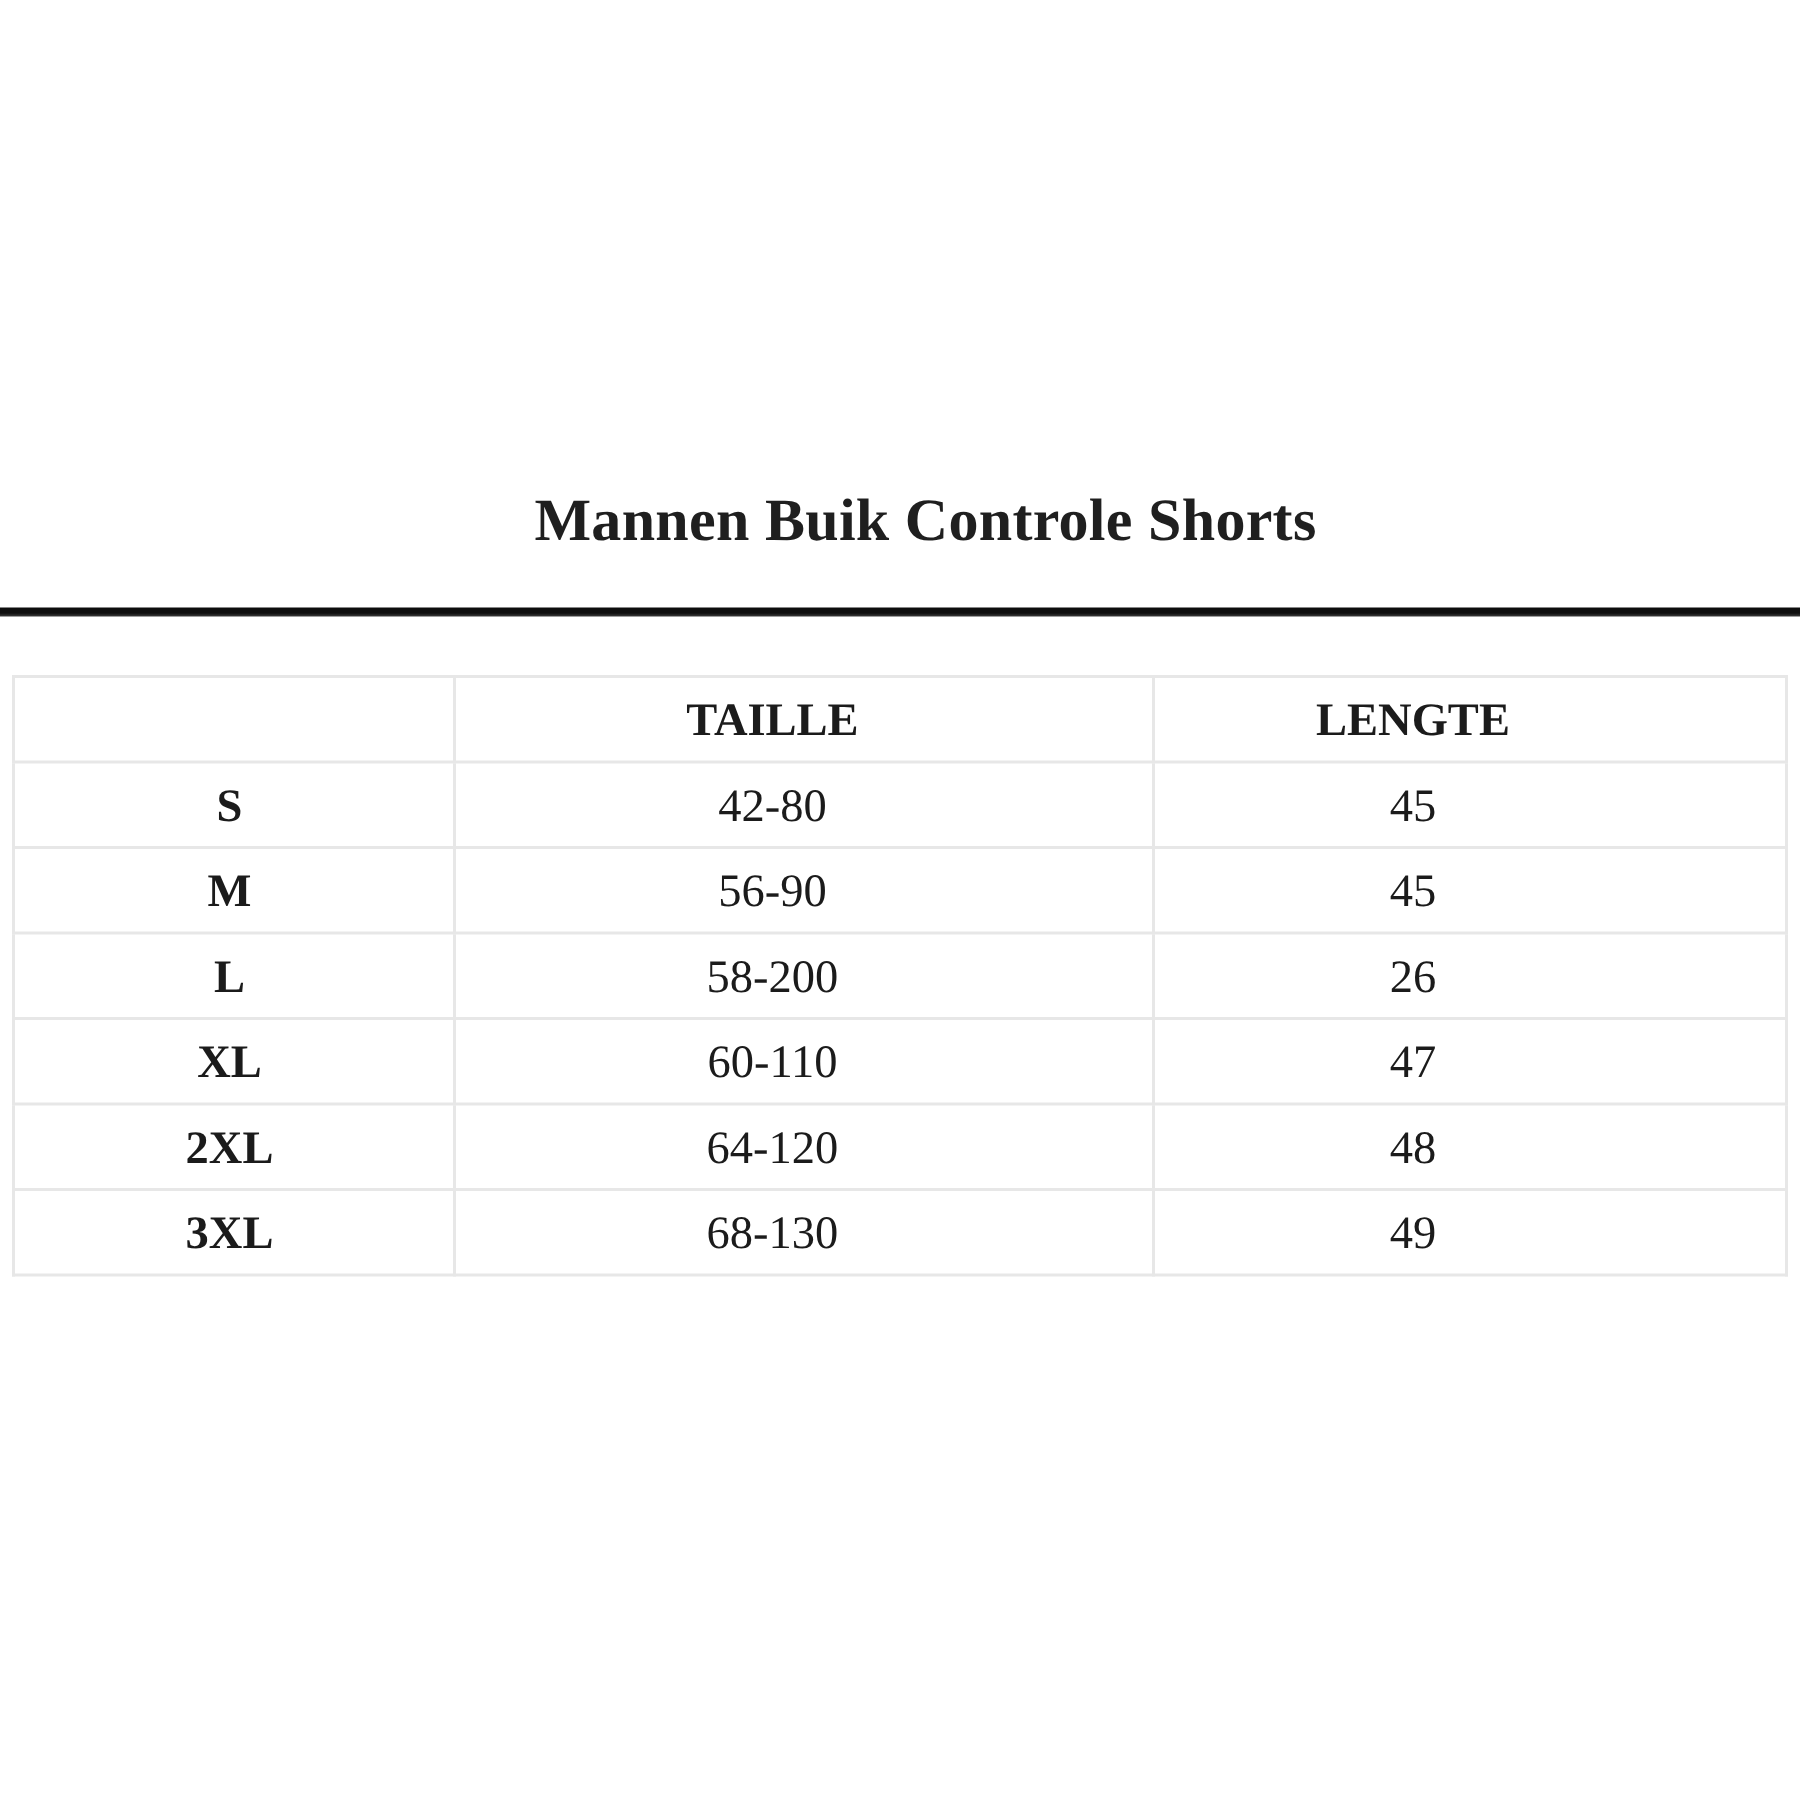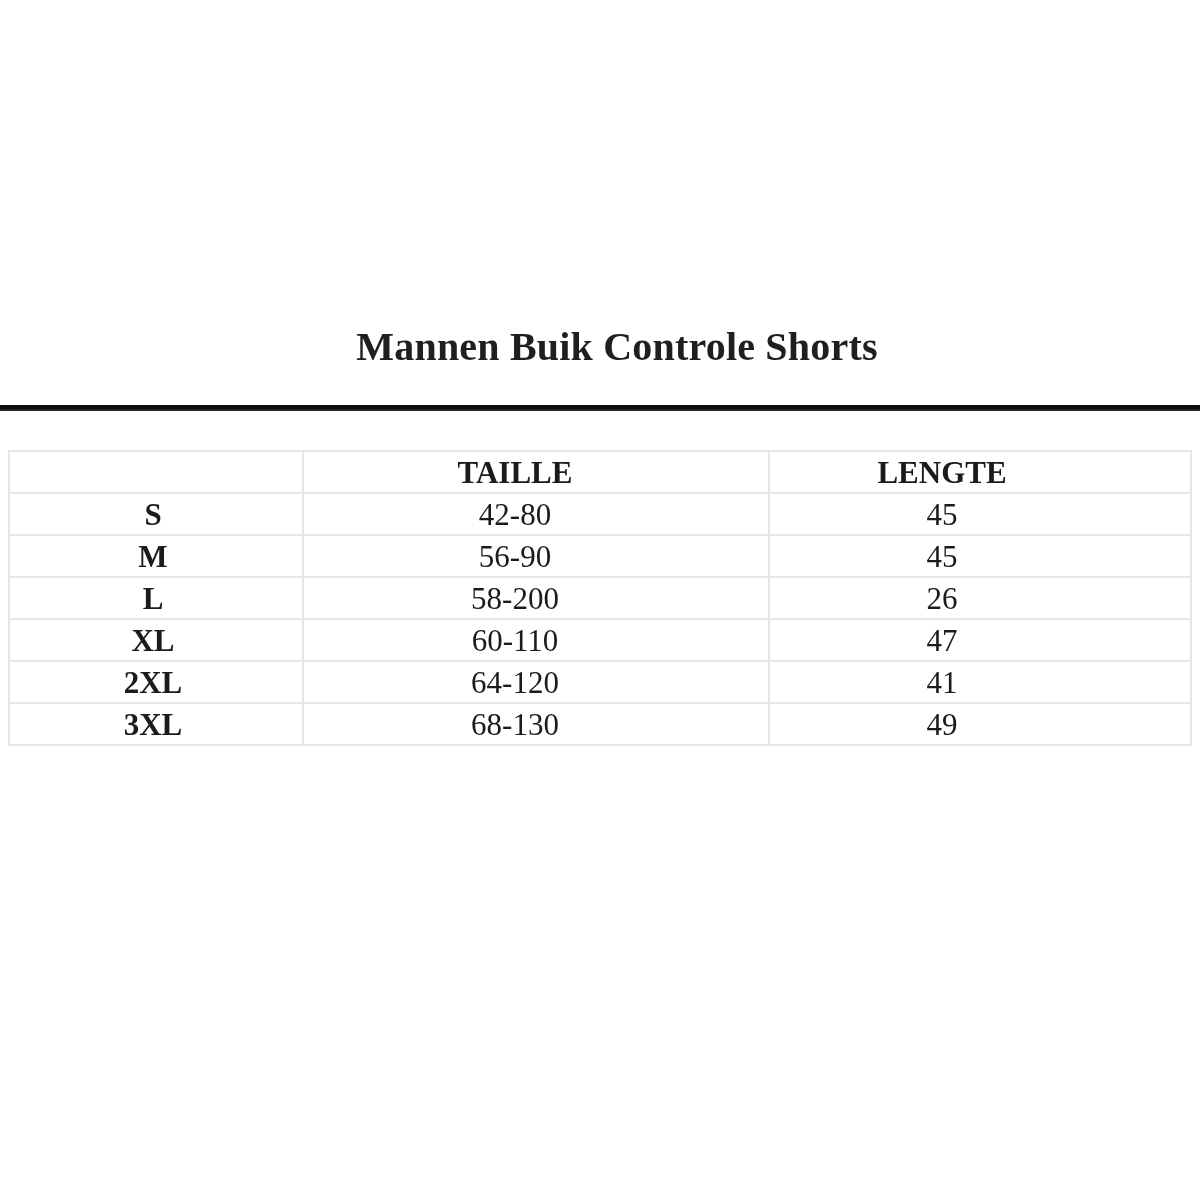--- a/index.html
+++ b/index.html
@@ -49,21 +49,21 @@
   table.size-chart {
     border-collapse: collapse;
     table-layout: fixed;
     margin: 39px 0 0 8px;
     width: 1182px;
     background: #ffffff;
   }
   .size-chart th,
   .size-chart td {
     border: 2px solid #e7e7e7;
-    height: 42px;
+    height: 57px;
     padding: 0;
     text-align: center;
     vertical-align: middle;
     font-size: 31px;
     line-height: 1;
     color: #1b1b1b;
     background: #ffffff;
   }
   .size-chart th { font-weight: 700; }
   .size-chart td { font-weight: 400; }
@@ -114,21 +114,21 @@
         <td>26</td>
       </tr>
       <tr>
         <td class="size-label">XL</td>
         <td>60-110</td>
         <td>47</td>
       </tr>
       <tr>
         <td class="size-label">2XL</td>
         <td>64-120</td>
-        <td>41</td>
+        <td>48</td>
       </tr>
       <tr>
         <td class="size-label">3XL</td>
         <td>68-130</td>
         <td>49</td>
       </tr>
     </tbody>
   </table>
 
 </div>

